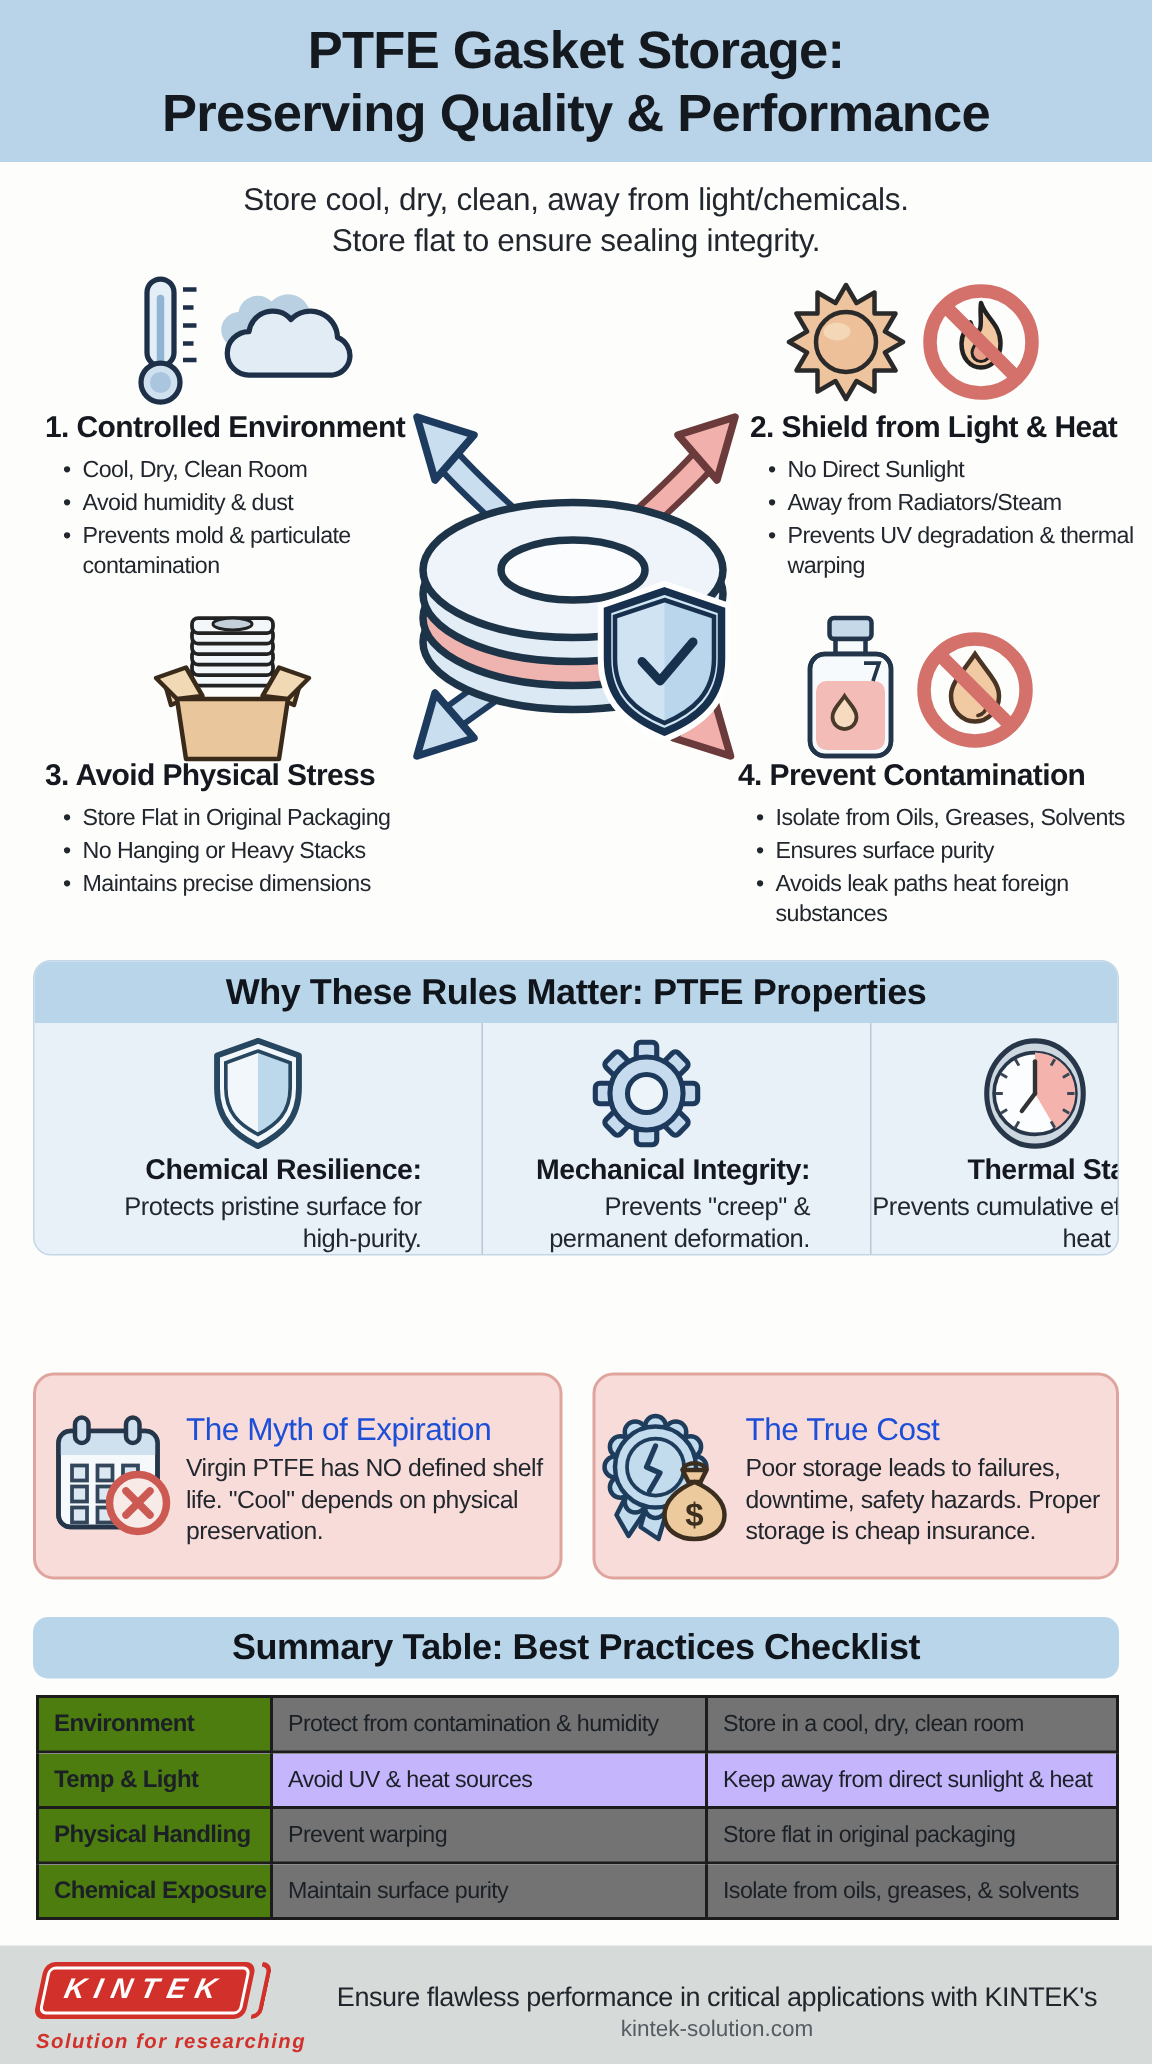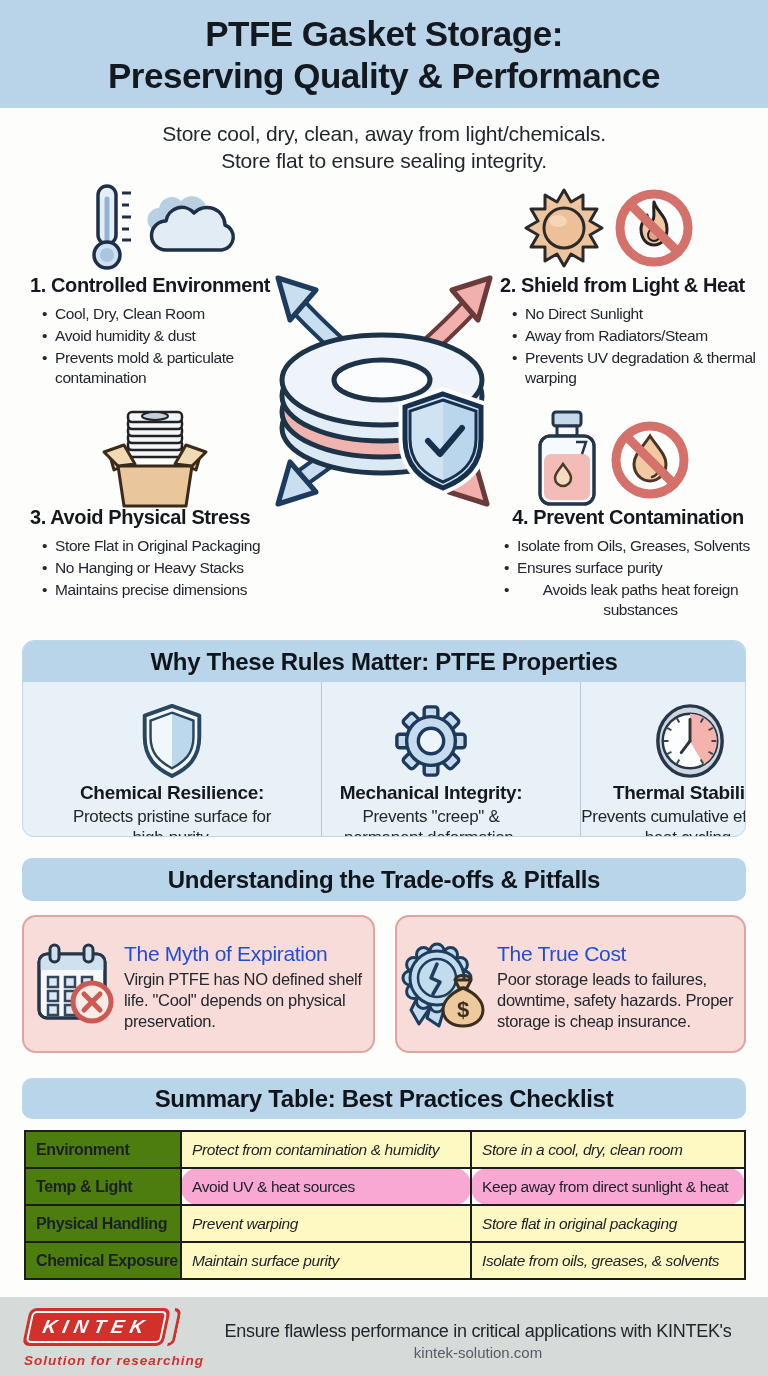--- a/index.html
+++ b/index.html
@@ -19,35 +19,35 @@
 
   
   .qtext{position:absolute;}
   .qheading{font-size:20px;font-weight:bold;letter-spacing:-0.4px;color:#15191f;margin-bottom:7px;white-space:nowrap;}
   .qbullet{display:flex;gap:8px;padding-left:12px;font-size:15.5px;line-height:20px;
     letter-spacing:-0.4px;color:#22272e;margin-bottom:2px;}
   .qbullet .dot{flex:0 0 auto;}
   .q1-text{left:30px;top:274px;width:255px;}
   .q2-text{left:500px;top:274px;width:262px;}
   .q3-text{left:30px;top:506px;width:292px;}
-  .q4-text{left:492px;top:506px;width:272px;text-align:center;}
+  .q4-text{left:492px;top:506px;width:272px;}
   .iconrow{position:absolute;display:flex;align-items:center;gap:8px;}
   .q1-icons{left:78px;top:183px;}
   .q2-icons{left:524px;top:186px;}
   .q3-icon{left:90px;top:404px;}
   .q4-icons{left:534px;top:410px;}
   .center-art{position:absolute;left:250px;top:256px;}
 
   
   .props-card{position:absolute;left:22px;top:640px;width:724px;height:197px;
     border:1.5px solid #c3d6e6;border-radius:12px;overflow:hidden;background:#e9f1f8;}
   .props-header{height:41px;background:#b9d5ea;text-align:center;line-height:41px;
     font-size:24px;font-weight:bold;color:#10151c;letter-spacing:-0.3px;}
   .props-body{display:flex;height:156px;}
-  .prop-col{flex:1;text-align:center;padding-top:20px;margin-left:40px;}
+  .prop-col{flex:1;text-align:right;padding-top:8px;margin-left:40px;}
   .prop-col + .prop-col{border-left:1.5px solid #b7c8d6;}
   .prop-icon{height:78px;display:flex;align-items:center;justify-content:center;}
   .prop-heading{font-size:19px;font-weight:bold;color:#15191f;letter-spacing:-0.3px;margin-top:2px;}
   .prop-text{font-size:17px;line-height:21px;color:#22272e;letter-spacing:-0.3px;margin:2px auto 0;width:218px;}
 
   
   .bar{position:absolute;left:22px;width:724px;background:#b9d5ea;border-radius:10px;
     text-align:center;font-weight:bold;color:#10151c;letter-spacing:-0.3px;}
   .tradeoffs-bar{top:858px;height:43px;line-height:43px;font-size:24px;}
   .summary-bar{top:1078px;height:41px;line-height:41px;font-size:24px;}
@@ -60,22 +60,22 @@
   .pc-icon{flex:0 0 100px;display:flex;justify-content:center;align-items:center;}
   .pc-body{flex:1;padding:6px 10px 0 0;}
   .pc-heading{font-size:21px;font-weight:normal;color:#1d4ed8;letter-spacing:-0.3px;margin-bottom:3px;}
   .pc-text{font-size:16.5px;line-height:21px;color:#22272e;letter-spacing:-0.3px;}
 
   
   .sum-table{position:absolute;left:24px;top:1130px;width:720px;border-collapse:collapse;table-layout:fixed;}
   .sum-table td,.sum-table th{border:2px solid #1c1c1c;height:37px;padding:0 8px 0 10px;
     font-size:15.5px;letter-spacing:-0.4px;white-space:nowrap;overflow:hidden;text-align:left;color:#1b2026;}
   .sum-table th{background:#4d7c0f;font-weight:bold;font-size:16px;}
-  tr[data-tone="green"] .cell-data{background:#fef9c3;font-style:italic;}
-  tr[data-tone="red"] .cell-data{background:#f9a8d4;border-radius:17px;}
+  tr[data-tone="green"] .cell-data{background:#737373;}
+  tr[data-tone="red"] .cell-data{background:#c4b5fd;}
 
   
   .footer{position:absolute;left:0;top:1297px;width:768px;height:79px;background:#d6dad9;}
   .logo-wrap{position:absolute;left:26px;top:11px;display:flex;align-items:center;}
   .logo-skew{background:#d2302a;border-radius:7px;padding:3px;transform:skewX(-12deg);}
   .logo-inner{border:2px solid #fff;border-radius:5px;padding:3px 12px;}
   .logo-text{font-size:19px;font-weight:bold;font-style:italic;color:#fff;letter-spacing:6px;}
   .logo-bracket{width:7px;height:38px;border:3px solid #d2302a;border-left:none;
     border-radius:0 9px 9px 0;transform:skewX(-12deg);margin-left:4px;}
   .logo-tagline{position:absolute;left:24px;top:56px;font-size:13.5px;font-weight:bold;
@@ -320,21 +320,20 @@
             <line x1="40" y1="41" x2="40" y2="19" stroke="#333" stroke-width="3" stroke-linecap="round"></line>
             <line x1="40" y1="41" x2="31" y2="53" stroke="#333" stroke-width="3" stroke-linecap="round"></line>
           </svg>
         </div>
         <div class="prop-heading">Thermal Stability:</div>
         <div class="prop-text">Prevents cumulative effects of heat cycling.</div>
       </div>
     </div>
   </section>
 
-  <div class="bar tradeoffs-bar">Understanding the Trade-offs &amp; Pitfalls</div>
 
   <div class="pink-card c1">
     <div class="pc-icon">
       <svg width="80" height="84" viewBox="0 0 80 84">
         <rect x="5" y="12" width="66" height="64" rx="8" fill="#f5f9fc" stroke="#26364a" stroke-width="3"></rect>
         <path d="M5,20 a8,8 0 0 1 8,-8 h50 a8,8 0 0 1 8,8 v8 H5 Z" fill="#cfe1ef"></path>
         <rect x="5" y="12" width="66" height="64" rx="8" fill="none" stroke="#26364a" stroke-width="3"></rect>
         <rect x="16" y="3" width="9" height="17" rx="4.5" fill="#cfe1ef" stroke="#26364a" stroke-width="3"></rect>
         <rect x="50" y="3" width="9" height="17" rx="4.5" fill="#cfe1ef" stroke="#26364a" stroke-width="3"></rect>
         <g fill="#dbe7f1" stroke="#33465c" stroke-width="2.5">

